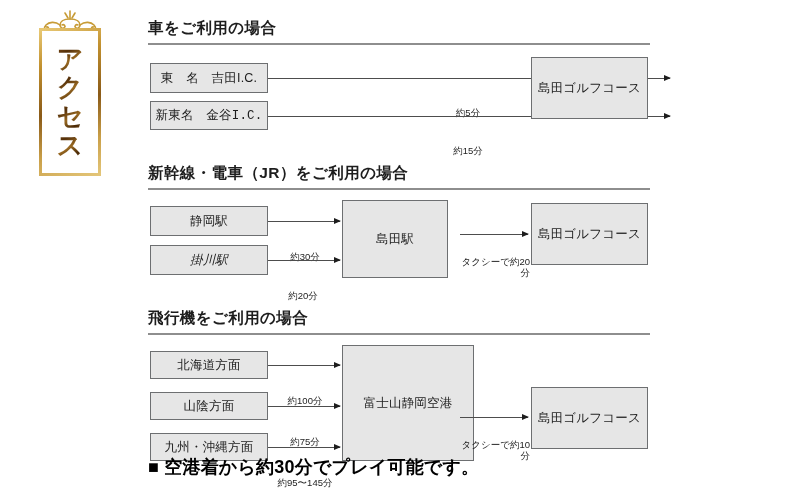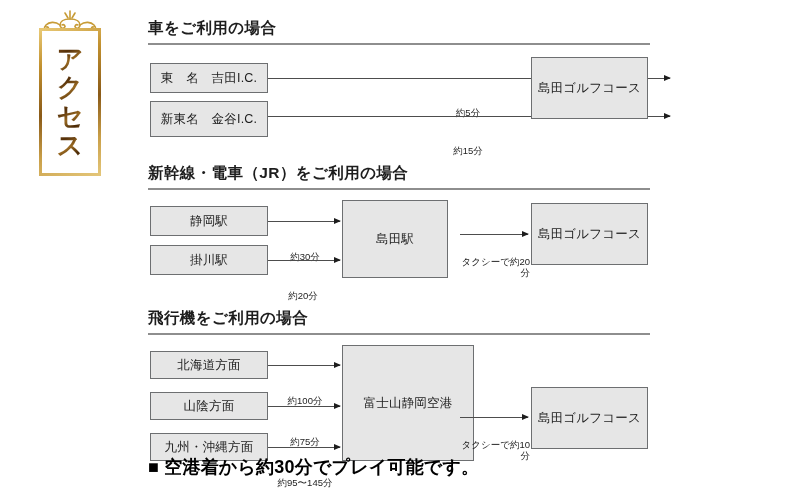--- a/index.html
+++ b/index.html
@@ -184,38 +184,38 @@
 
   <div class="section" id="section-car">
     <div class="section-heading">車をご利用の場合</div>
     <div class="section-rule"></div>
     <div class="diagram" id="diagram-car">
 
       <div class="node" style="left:2px; top:18px; width:118px; height:30px;">東　名　吉田I.C.</div>
       <div class="conn" style="left:120px; top:33px; width:402px;"></div>
       <div class="conn-label" style="left:285px; top:17px; width:70px;">約5分</div>
 
-      <div class="node" style="left:2px; top:56px; width:118px; height:36px;">新東名　金谷I.C.</div>
+      <div class="node" style="left:2px; top:56px; width:118px; height:29px;font-family:Liberation Mono, monospace;">新東名　金谷I.C.</div>
       <div class="conn" style="left:120px; top:71px; width:402px;"></div>
       <div class="conn-label" style="left:285px; top:55px; width:70px;">約15分</div>
 
       <div class="node dest" style="left:383px; top:12px; width:117px; height:62px;">島田ゴルフコース</div>
     </div>
   </div>
 
   <div class="section" id="section-train">
     <div class="section-heading">新幹線・電車（JR）をご利用の場合</div>
     <div class="section-rule"></div>
     <div class="diagram" id="diagram-train">
 
       <div class="node" style="left:2px; top:16px; width:118px; height:30px;">静岡駅</div>
       <div class="conn" style="left:120px; top:31px; width:72px;"></div>
       <div class="conn-label" style="left:126px; top:16px; width:62px;">約30分</div>
 
-      <div class="node" style="left:2px; top:55px; width:118px; height:30px;">掛川駅</div>
+      <div class="node" style="left:2px; top:55px; width:118px; height:30px;font-style:italic;">掛川駅</div>
       <div class="conn" style="left:120px; top:70px; width:72px;"></div>
       <div class="conn-label" style="left:124px; top:55px; width:62px;">約20分</div>
 
       <div class="node" style="left:194px; top:10px; width:106px; height:78px;">島田駅</div>
 
       <div class="conn" style="left:312px; top:44px; width:68px;"></div>
       <div class="conn-label wrap" style="left:310px; top:21px; width:72px;">タクシーで約20分</div>
 
       <div class="node dest" style="left:383px; top:13px; width:117px; height:62px;">島田ゴルフコース</div>
     </div>

